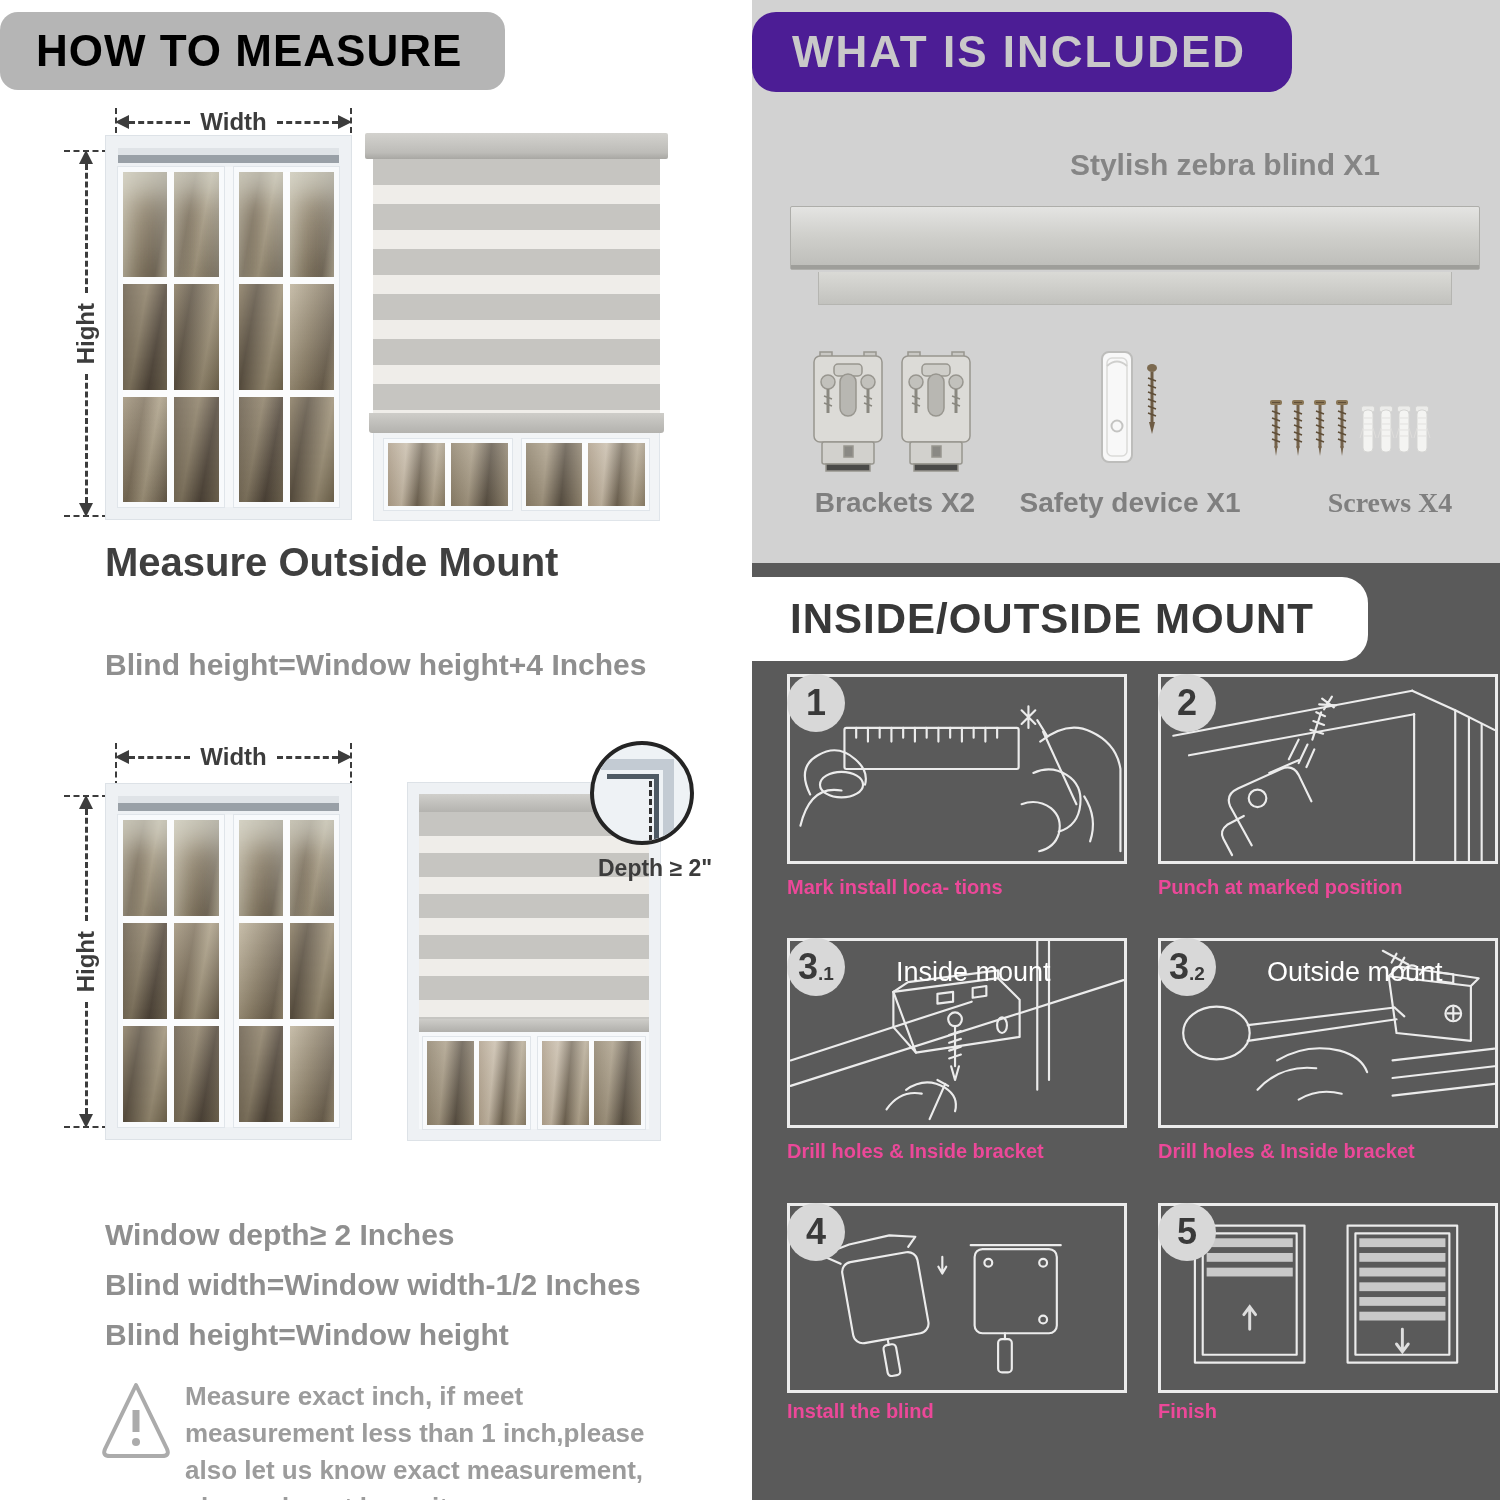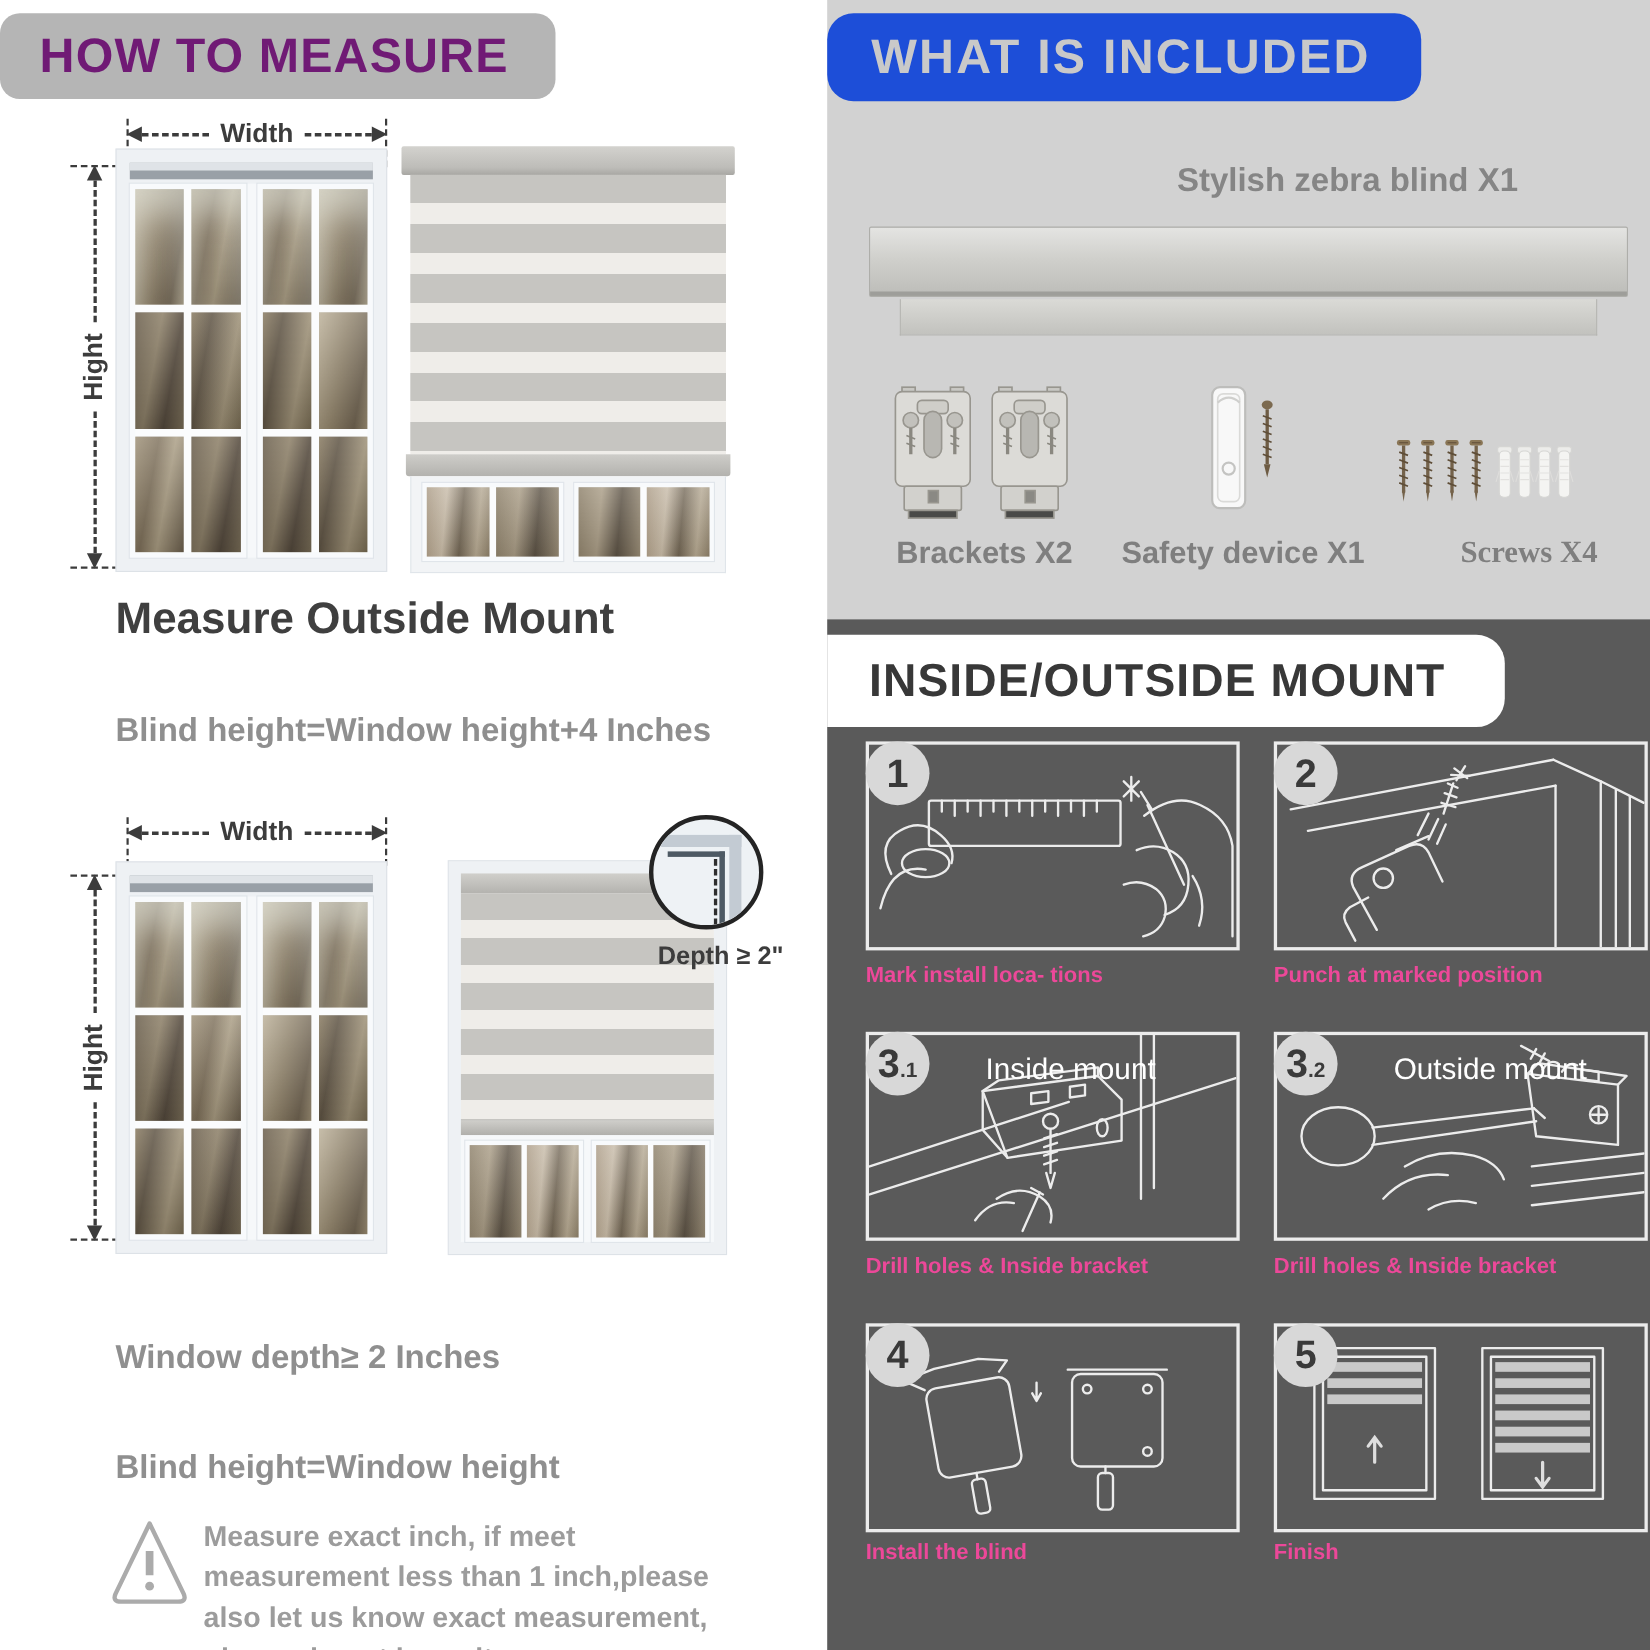--- a/index.html
+++ b/index.html
@@ -2,23 +2,23 @@
 <html><head>
 <meta charset="utf-8">
 <style>
   html,body{margin:0;padding:0;background:#fff;}
   body{font-family:"Liberation Sans",sans-serif;}
   #canvas{position:relative;width:1500px;height:1500px;background:#fff;overflow:hidden;}
   .abs{position:absolute;}
 
   
   .hdr-left{left:0;top:12px;width:505px;height:78px;background:#b5b5b5;border-radius:18px;
-    color:#701a75;font-size:44px;font-weight:bold;letter-spacing:1px;line-height:78px;padding-left:36px;box-sizing:border-box;}
+    color:#000000;font-size:44px;font-weight:bold;letter-spacing:1px;line-height:78px;padding-left:36px;box-sizing:border-box;}
   .sec-top{left:752px;top:0;width:748px;height:563px;background:#d2d2d2;}
-  .hdr-included{left:752px;top:12px;width:540px;height:80px;background:#1d4ed8;border-radius:24px;
+  .hdr-included{left:752px;top:12px;width:540px;height:80px;background:#4c1d95;border-radius:24px;
     color:#c9c9c9;font-size:44px;font-weight:bold;letter-spacing:2px;line-height:80px;padding-left:40px;box-sizing:border-box;}
   .sec-dark{left:752px;top:563px;width:748px;height:937px;background:#5a5a5a;}
   .hdr-mount{left:752px;top:577px;width:616px;height:84px;background:#fff;border-radius:0 26px 26px 0;
     color:#383838;font-size:42px;font-weight:bold;letter-spacing:1px;line-height:84px;padding-left:38px;box-sizing:border-box;}
 
   
   .harrow{position:absolute;display:flex;align-items:center;height:0;}
   .dashseg{flex:1;height:0;border-top:3px dashed #3c3c3c;}
   .vdashseg{flex:1;width:0;border-left:3px dashed #3c3c3c;}
   .dim-label{padding:0 10px;font-size:24px;font-weight:bold;color:#3c3c3c;white-space:nowrap;}
@@ -227,20 +227,21 @@
   </div>
 
   <div class="mag" style="left:590px;top:741px;">
     <div class="m-corner"></div>
     <div class="m-corner2"></div>
     <div class="m-dash"></div>
   </div>
   <div class="depth-label" style="left:598px;top:855px;">Depth ≥ 2"</div>
 
   <div class="sec-line" style="left:105px;top:1218px;">Window depth≥ 2 Inches</div>
+  <div class="sec-line" style="left:105px;top:1268px;">Blind width=Window width-1/2 Inches</div>
   <div class="sec-line" style="left:105px;top:1318px;">Blind height=Window height</div>
 
   <svg class="warn-svg" width="72" height="86" viewBox="0 0 72 86">
     <path d="M36 7 L67 71 q3 7 -5 7 H10 q-8 0 -5 -7 Z" fill="none" stroke="#ababab" stroke-width="4" stroke-linejoin="round"></path>
     <path d="M36 32 v22" stroke="#ababab" stroke-width="7" stroke-linecap="butt" fill="none"></path>
     <circle cx="36" cy="64" r="4" fill="#ababab"></circle>
   </svg>
   <div class="warn-text" style="left:185px;top:1378px;">Measure exact inch, if meet measurement less than 1 inch,please also let us know exact measurement, please do not leave it</div>
 
   <div class="abs sec-top"></div>

